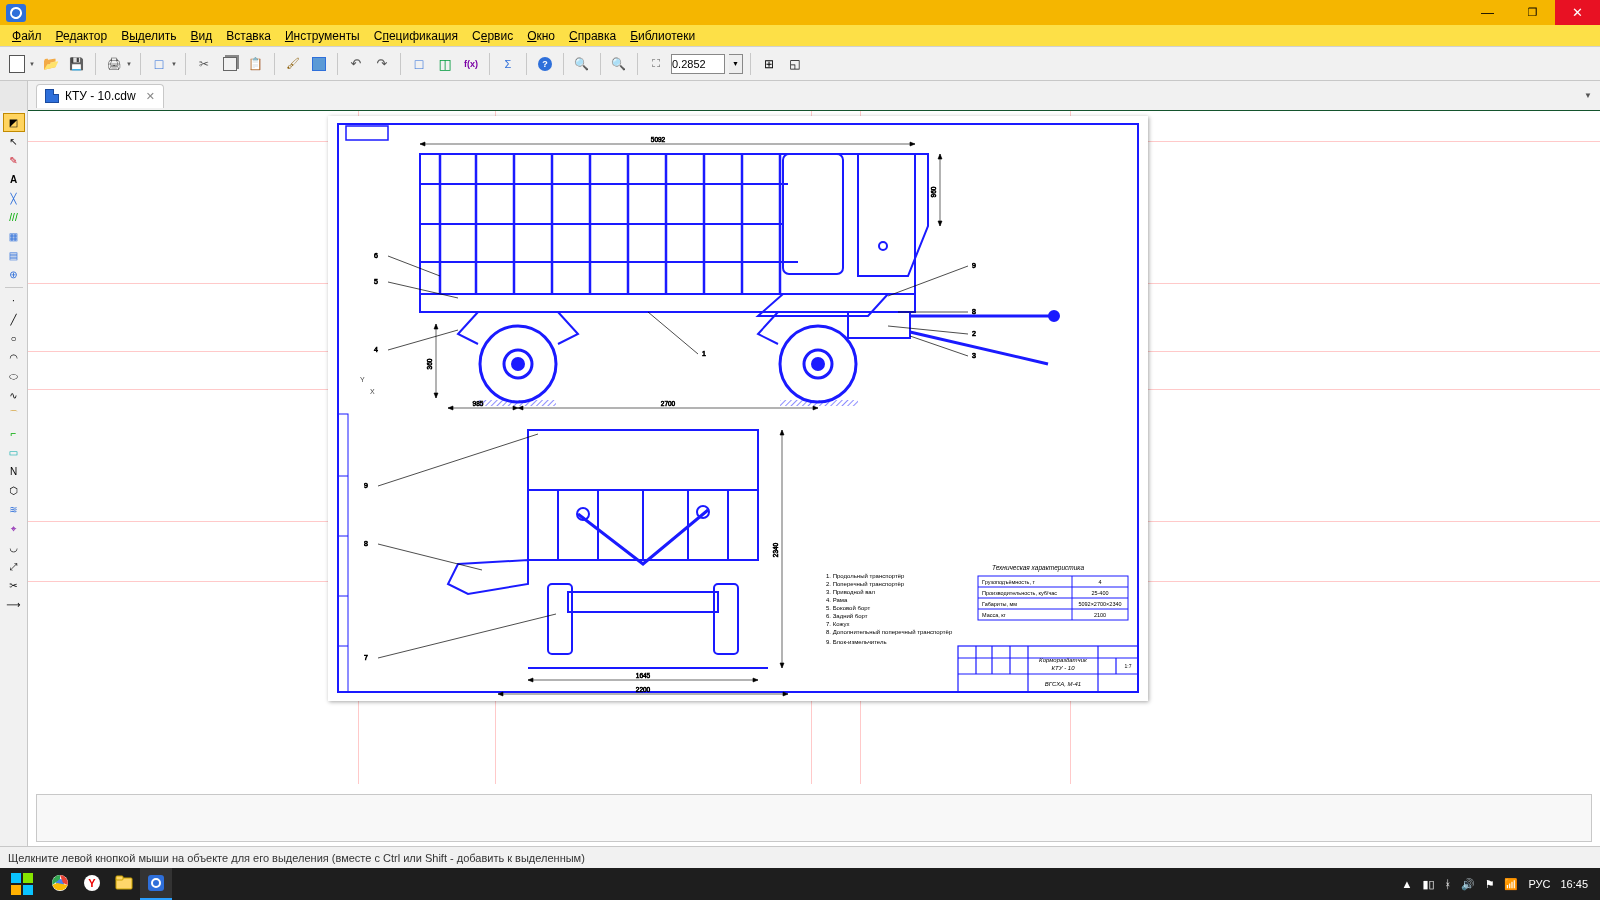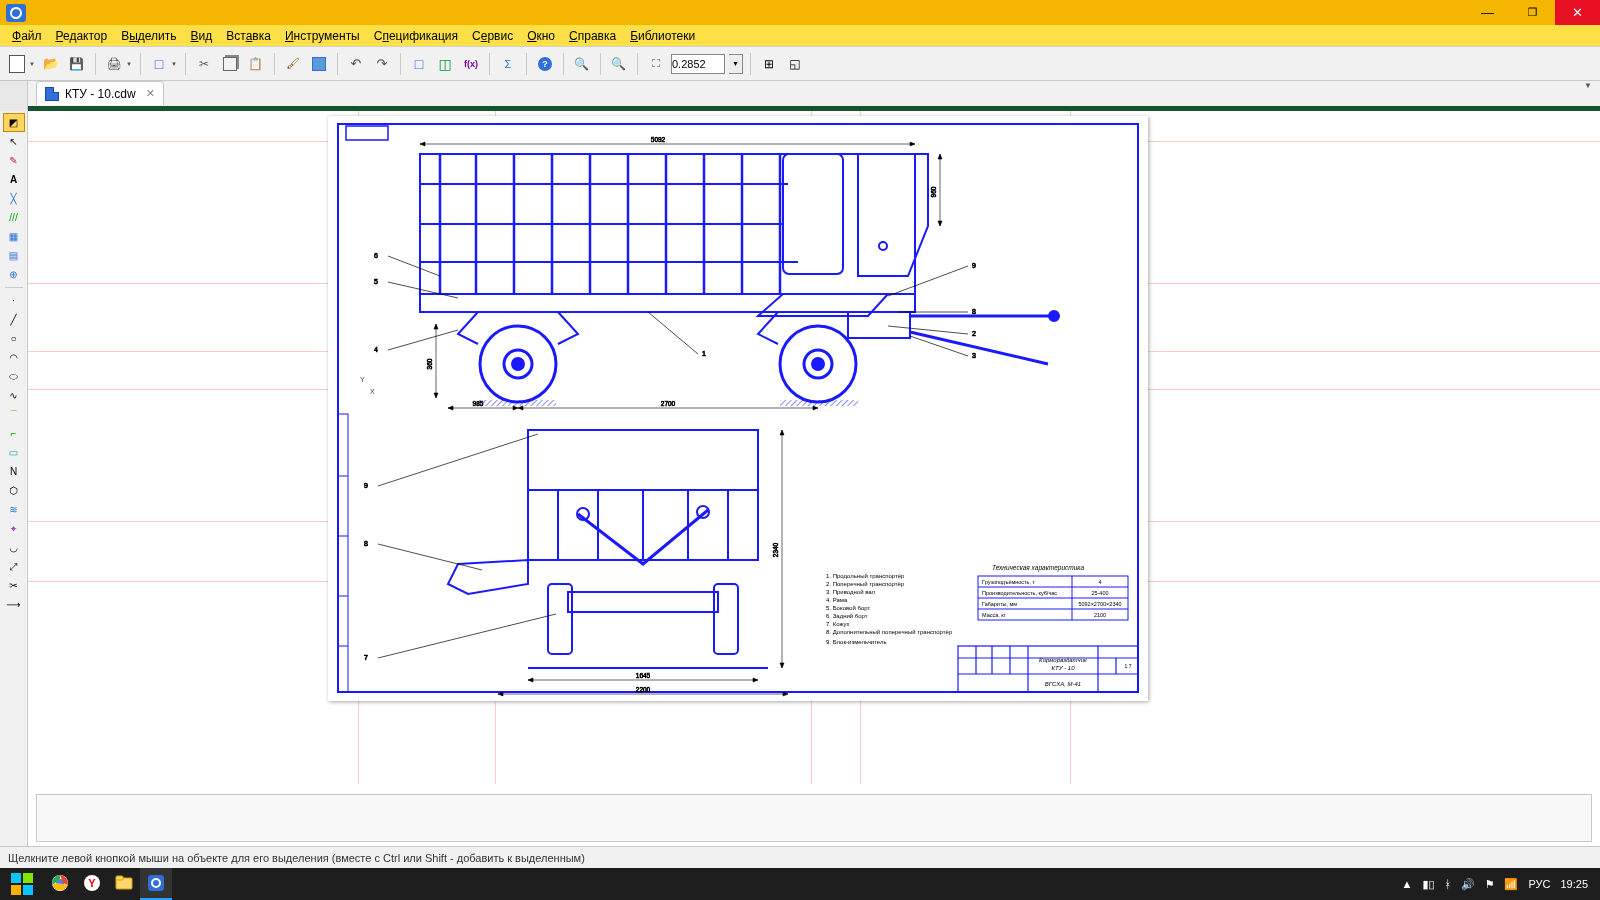--- a/index.html
+++ b/index.html
@@ -25,21 +25,21 @@
   .tbtn { width:22px; height:22px; display:flex; align-items:center; justify-content:center; border:1px solid transparent; border-radius:2px; font-size:12px; position:relative;}
   .tbtn .dd { position:absolute; right:-8px; font-size:6px; color:#555;}
   .tbtn.wdd{margin-right:8px;}
   .tsep { width:1px; height:22px; background:#c8c8c8; margin:0 3px;}
   .zoom-input { width:54px; height:20px; border:1px solid #888; font-size:11px; background:#fff;}
   .zoom-dd { width:14px; height:20px; border:1px solid #888; border-left:none; display:flex; align-items:center; justify-content:center; font-size:7px; background:#eee;}
 
   
   .tabstrip-holder{height:30px; display:flex;}
   .left-gutter-top{width:28px; background:#e8e8e8; border-right:1px solid #c8c8c8;}
-  .tabstrip { flex:1; background:#f1f1f1; border-bottom:5px solid #14532d; display:flex; align-items:flex-start; padding-left:8px;}
+  .tabstrip { flex:1; background:#f1f1f1; border-bottom:1px solid #14532d; display:flex; align-items:center; padding-left:8px;}
   .tab { height:24px; background:#fff; border:1px solid #c8c8c8; border-bottom:none; border-top-left-radius:4px; border-top-right-radius:4px; display:flex; align-items:center; padding:0 8px; gap:6px; font-size:12px;}
   .tab .doc-icon{width:14px;height:14px;background:#2e6fda;border:1px solid #1a4a9e; position:relative;}
   .tab .doc-icon::after{content:""; position:absolute; right:-1px; top:-1px; width:5px; height:5px; background:#fff; border-left:1px solid #1a4a9e; border-bottom:1px solid #1a4a9e;}
   .tab .close-x{color:#888; font-size:11px; margin-left:4px;}
   .tabstrip .dd-arrow{margin-left:auto; margin-right:8px; font-size:8px; color:#555;}
 
   
   .main { flex:1; display:flex; min-height:0; }
   .left-toolbox { width:28px; background:#f1f1f1; border-right:1px solid #c8c8c8; display:flex; flex-direction:column; align-items:center; padding-top:2px; gap:0px;}
   .left-toolbox .tb { width:22px; height:19px; display:flex; align-items:center; justify-content:center; font-size:10px;}
@@ -484,15 +484,15 @@
       </svg>
     </div>
   <div class="tray">
     <span>▲</span>
     <span>▮▯</span>
     <span>ᚼ</span>
     <span>🔊</span>
     <span>⚑</span>
     <span>📶</span>
     <span>РУС</span>
-    <span>19:25</span>
+    <span>16:45</span>
   </div>
 </div>
 
 </body></html>

